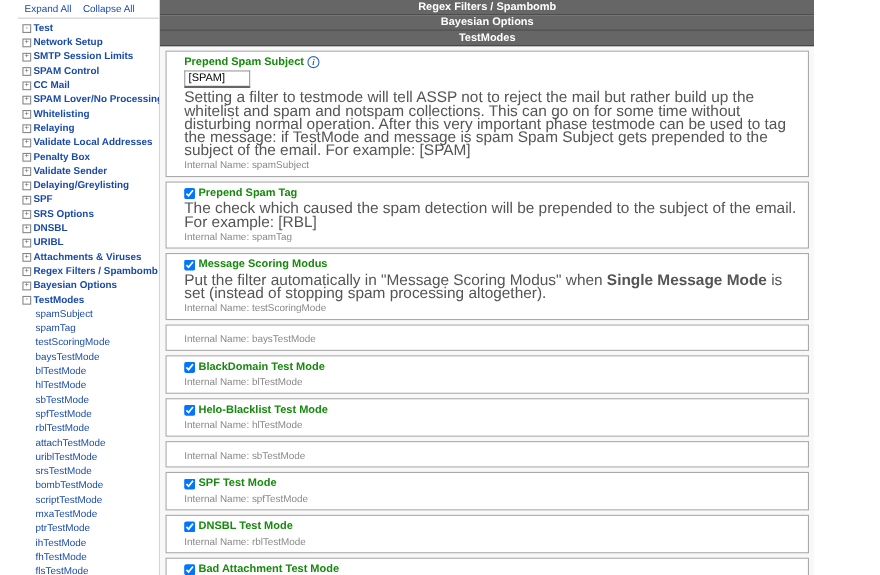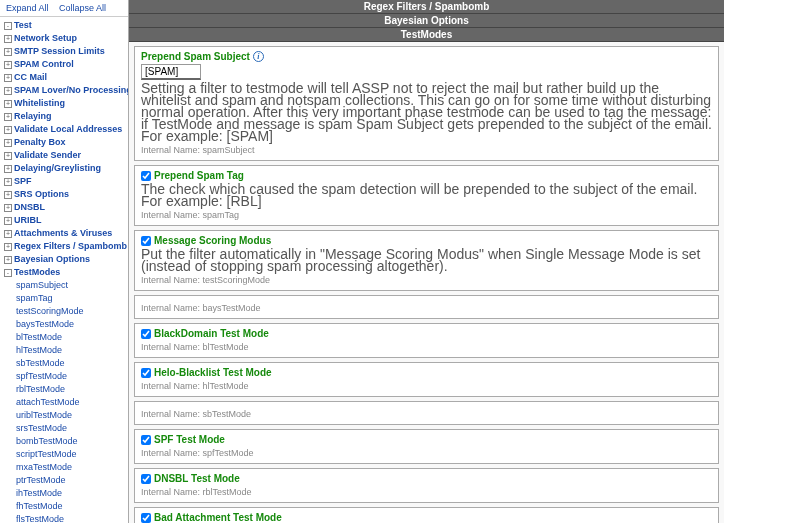--- a/index.html
+++ b/index.html
@@ -1,35 +1,35 @@
 <!DOCTYPE html>
 <html><head>
 <meta charset="utf-8">
 <style>
 * { margin: 0; padding: 0; box-sizing: border-box; }
 body { font-family: Verdana, Arial, sans-serif; font-size: 10px; background: #fff; }
-.layout { display: flex; width: 724px; height: 523px; overflow: hidden; }
+.layout { display: flex; width: 724px; height: 523px; overflow: hidden; margin-left: 16px; }
 .sidebar { width: 129px; border-right: 1px solid #aaa; background: #fff; overflow-y: auto; }
 .sidebar-top { padding: 3px 6px; border-bottom: 1px solid #ccc; font-size: 9px; }
 .sidebar-top a { color: #1a4aa8; text-decoration: none; margin-right: 8px; cursor: pointer; }
 .tree { padding: 2px 0 2px 4px; }
 .tree-item { font-size: 9px; line-height: 13px; white-space: nowrap; }
 .tree-item a { color: #1a4aa8; text-decoration: none; cursor: pointer; }
 .tree-item .box { display: inline-block; width: 8px; height: 8px; border: 1px solid #888; font-size: 7px; line-height: 6px; text-align: center; vertical-align: middle; margin-right: 2px; color: #666; background: #fff; }
 .tree-item.bold a { font-weight: bold; }
 .tree-sub { padding-left: 12px; }
 .tree-sub .tree-item a { color: #1a4aa8; }
 .main { flex: 1; overflow-y: auto; background: #f8f8f8; }
 .hdr-bar { background: #666; color: #fff; text-align: center; font-size: 10px; font-weight: bold; padding: 1px 0; border-bottom: 1px solid #444; }
-.section { border: 1px solid #aaa; margin: 4px 5px 0 5px; background: #fff; padding: 4px 6px 5px 6px; }
+.section { border: 1px solid #aaa; margin: 4px 5px 0 5px; background: #fff; padding: 4px 6px 5px 16px; }
 .sec-head { color: #168a0d; font-weight: bold; font-size: 10px; display: flex; align-items: center; gap: 3px; }
 .sec-head input[type=checkbox] { width: 10px; height: 10px; }
 .info-icon { display: inline-block; width: 11px; height: 11px; border: 1px solid #2a6ab8; border-radius: 50%; color: #2a6ab8; font-size: 8px; line-height: 9px; text-align: center; font-style: italic; font-family: Georgia, serif; }
 .desc { color: #555; font-size: 14px; margin-top: 2px; line-height: 12px; }
-.desc b { font-weight: normal; text-align: center; }
+.desc b { font-weight: bold; text-align: center; }
 .internal { color: #888; font-size: 9px; margin-top: 3px; }
 .txt-in { font-size: 10px; padding: 1px 3px; border: 1px solid #999; width: 60px; border-bottom: 2px solid #666; margin-top: 2px; }
 .sidebar::-webkit-scrollbar, .main::-webkit-scrollbar { width: 10px; }
 .sidebar::-webkit-scrollbar-thumb, .main::-webkit-scrollbar-thumb { background: #ccc; }
 </style>
 </head>
 <body>
 
 <div class="layout">
   <div class="sidebar">

